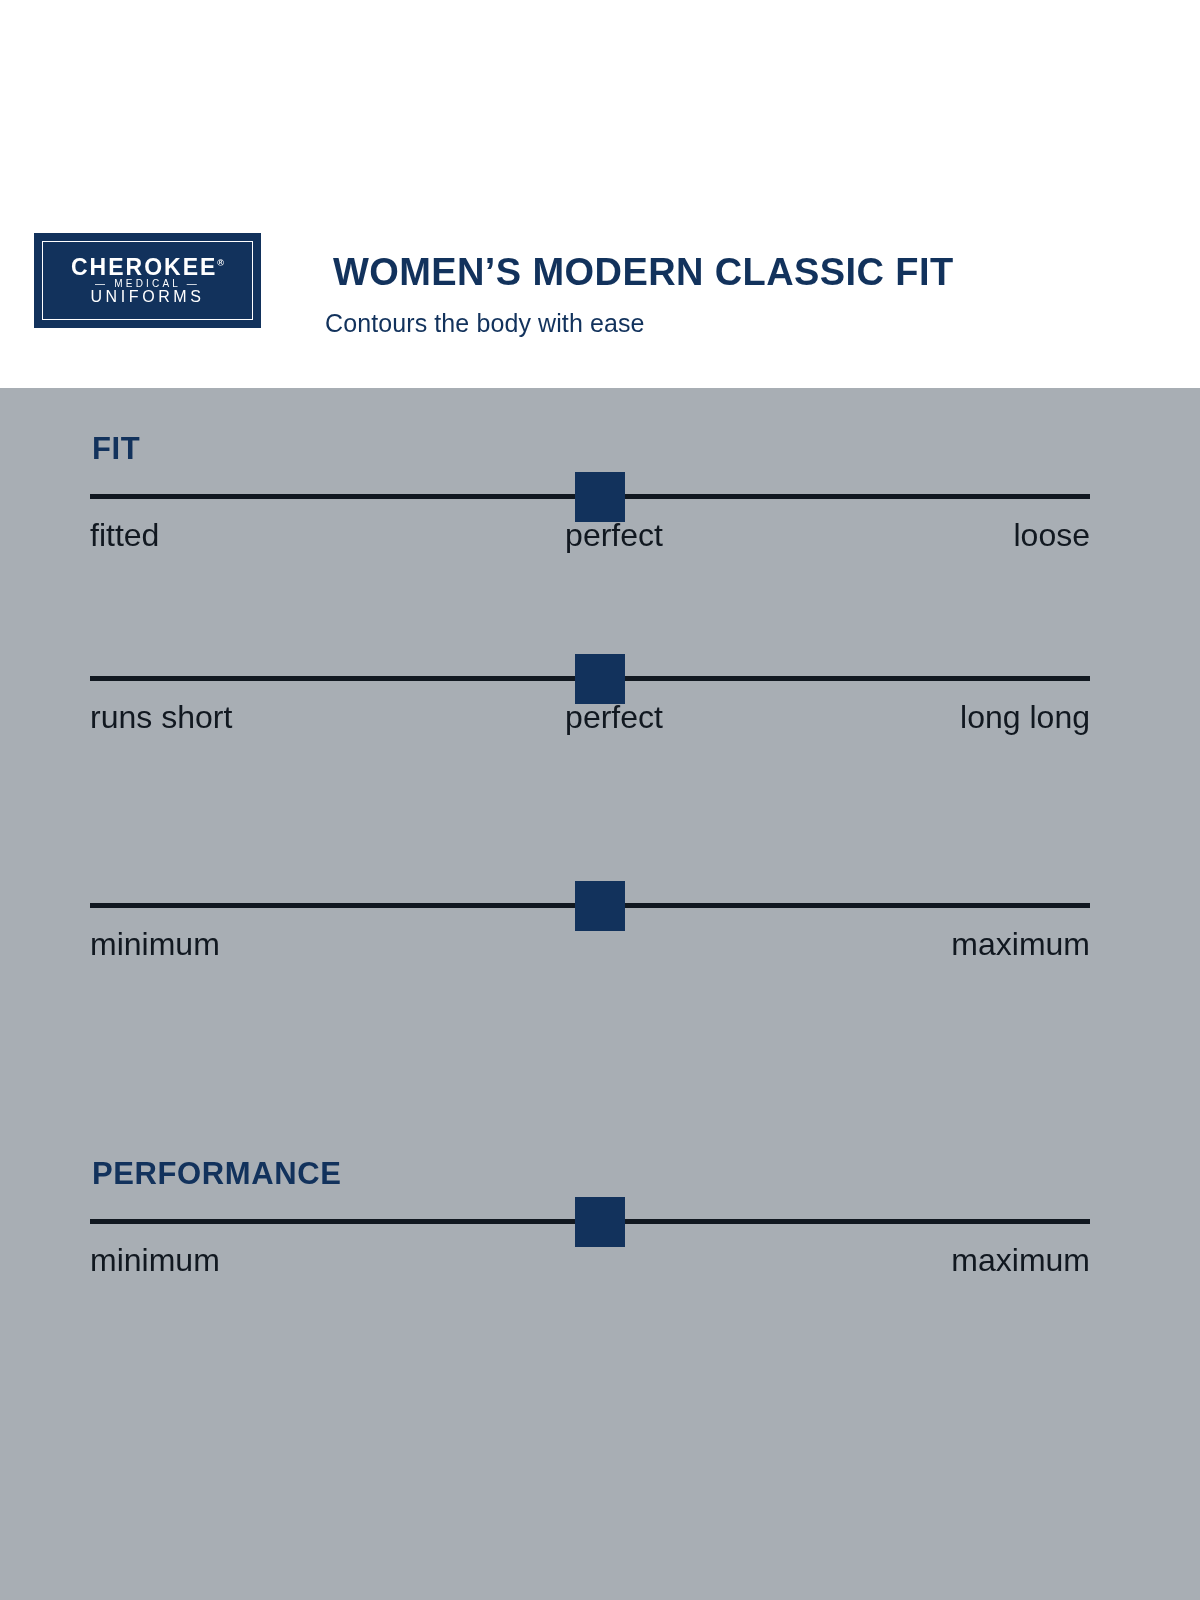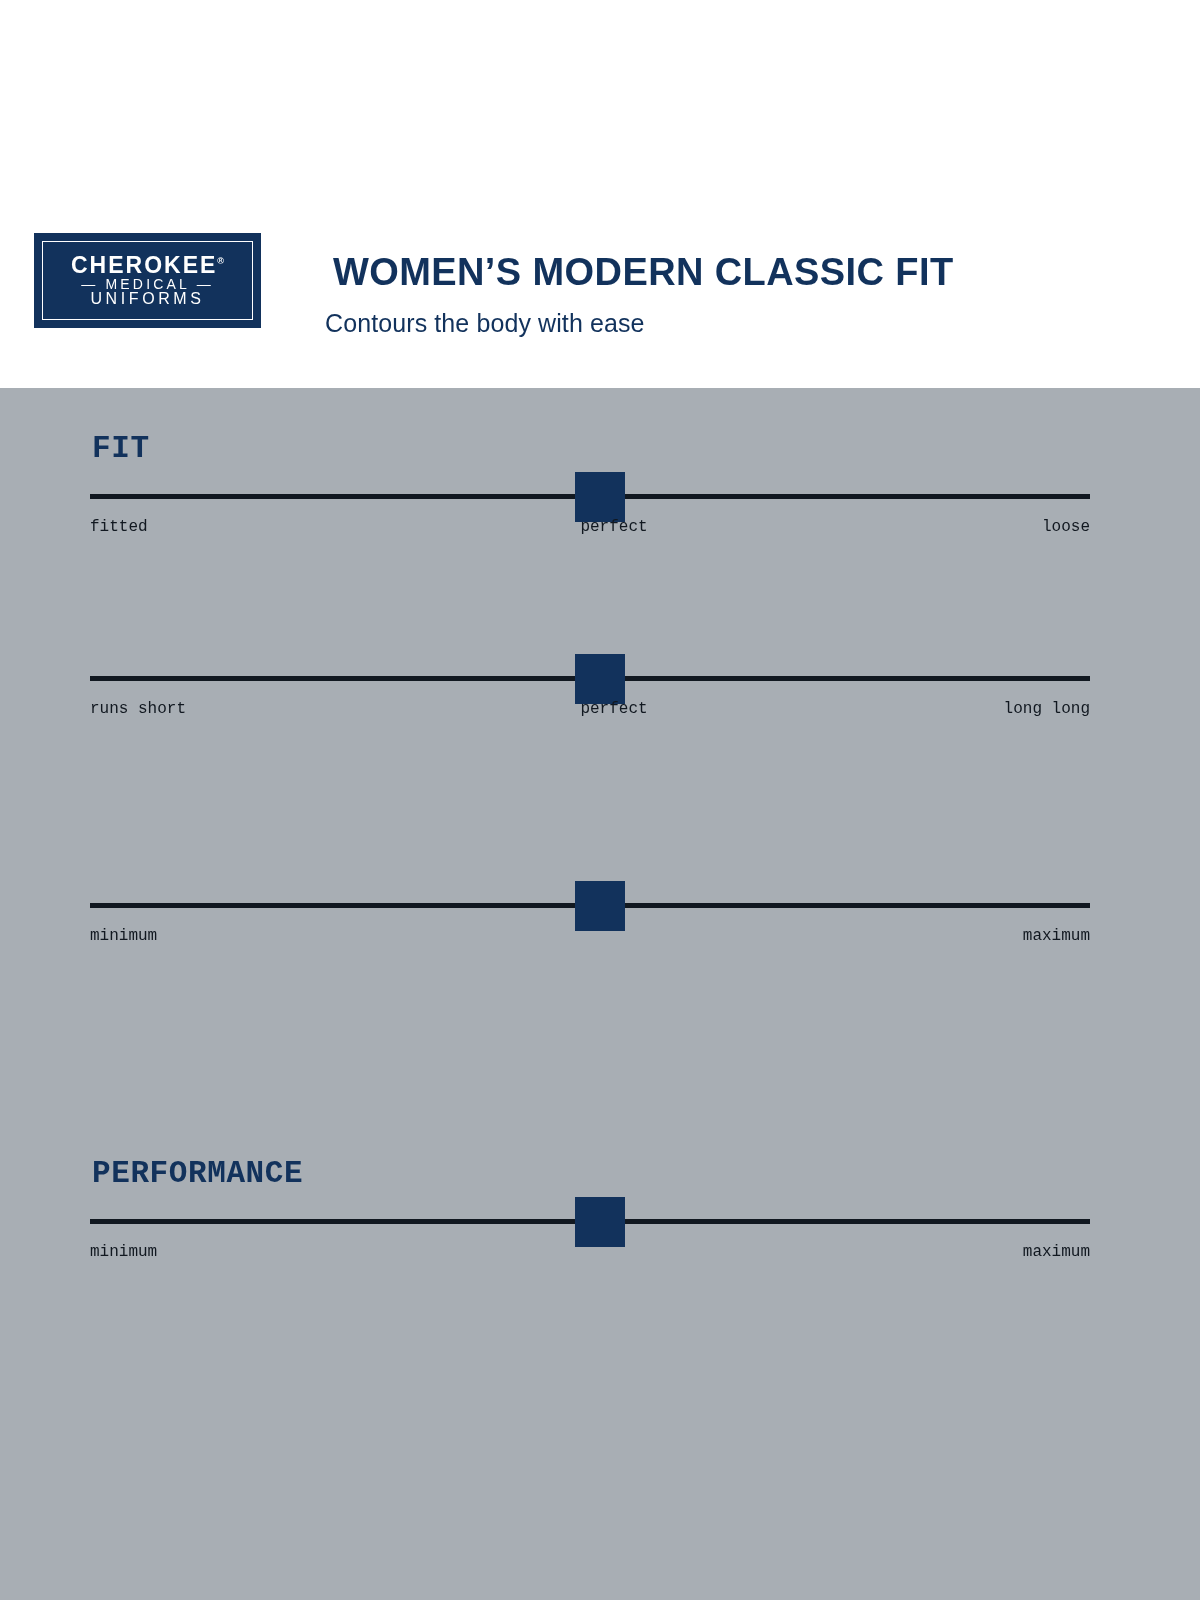--- a/index.html
+++ b/index.html
@@ -62,21 +62,21 @@
     line-height: 1;
     white-space: nowrap;
   }
   .logo-brand sup {
     font-size: 9px;
     vertical-align: super;
     letter-spacing: 0;
   }
   .logo-sub1 {
     color: #ffffff;
-    font-size: 14px;
+    font-size: 10px;
     letter-spacing: 3.2px;
     line-height: 1;
     white-space: nowrap;
   }
   .logo-sub2 {
     color: #ffffff;
     font-size: 16px;
     letter-spacing: 3.6px;
     line-height: 1;
     white-space: nowrap;
@@ -107,21 +107,20 @@
   }
 
   
   .panel {
     position: absolute;
     left: 0;
     top: 388px;
     width: 1200px;
     height: 1212px;
     background: #a8aeb4;
-    font-family: Liberation Mono, monospace;
   }
 
   .metric {
     position: absolute;
     left: 90px;
     width: 1000px;
   }
   .metric-title {
     color: #12325c;
     font-size: 31px;
@@ -145,21 +144,21 @@
     transform: translateX(-50%);
   }
   .labels {
     position: relative;
     margin-top: 20px;
     height: 30px;
   }
   .label {
     position: absolute;
     color: #111820;
-    font-size: 16px;
+    font-size: 32px;
     line-height: 1;
     white-space: nowrap;
   }
   .label.start { left: 0; }
   .label.mid { left: 50%; transform: translateX(-50%); margin-left: 24px; }
   .label.end { right: 0; }
 </style>
 </head>
 <body>
 

